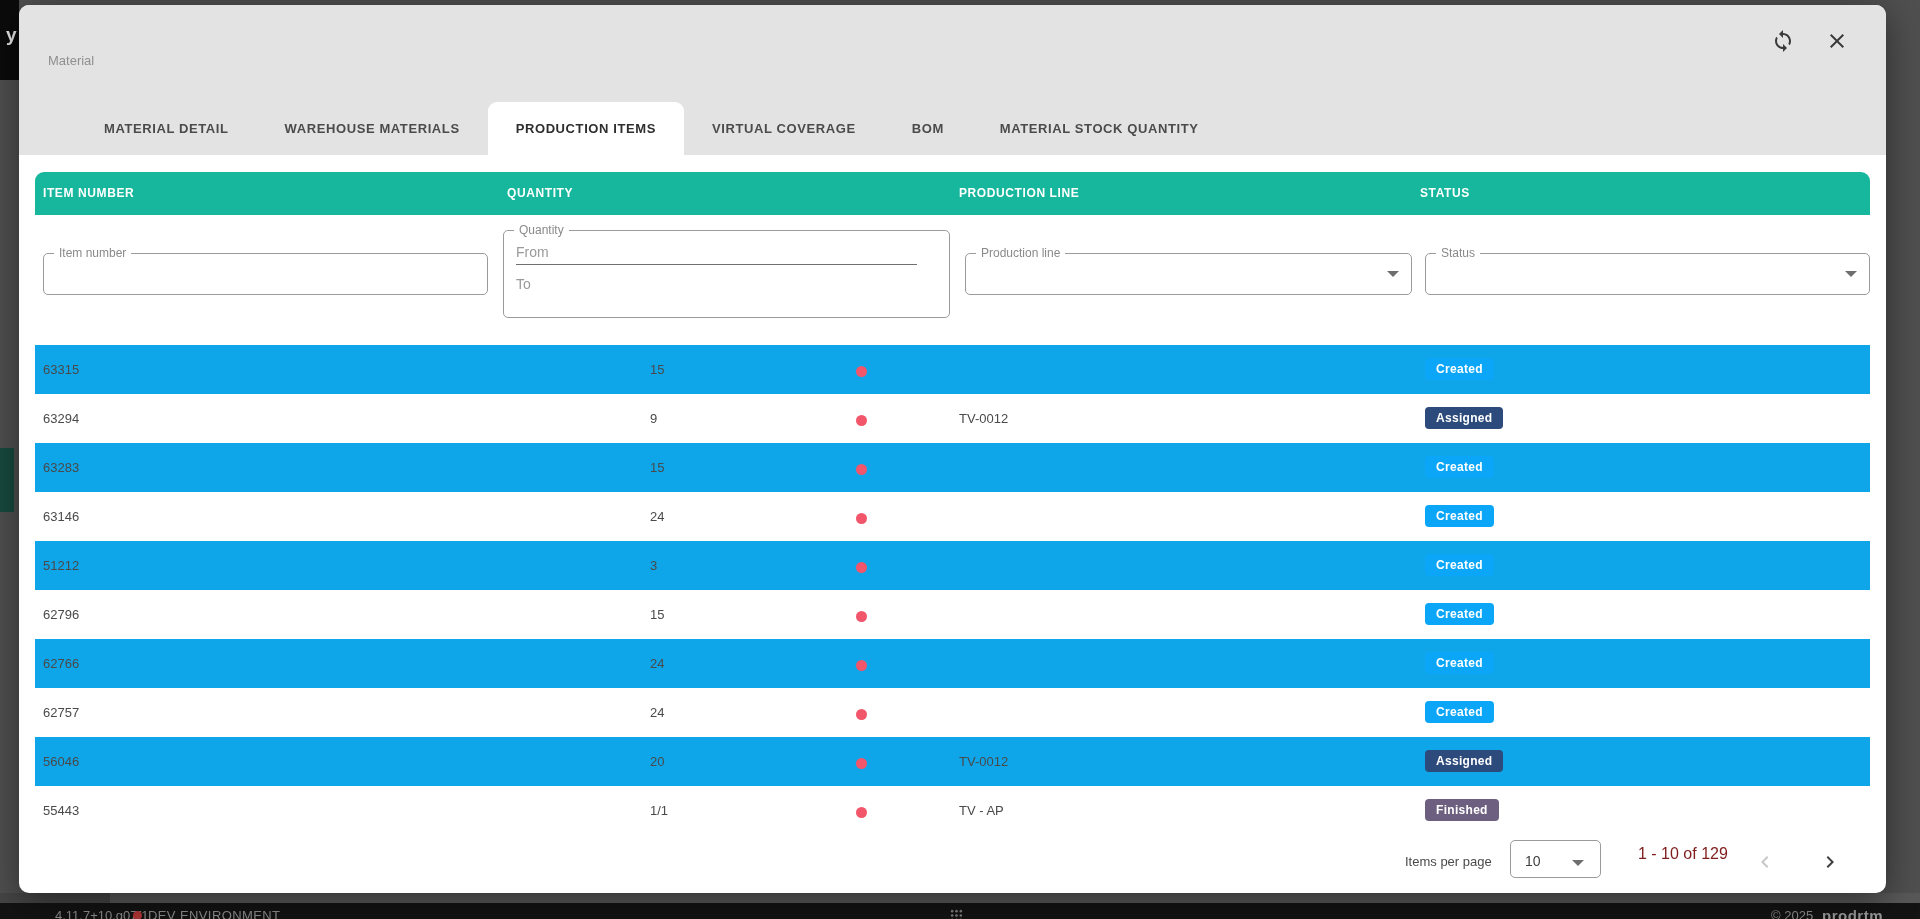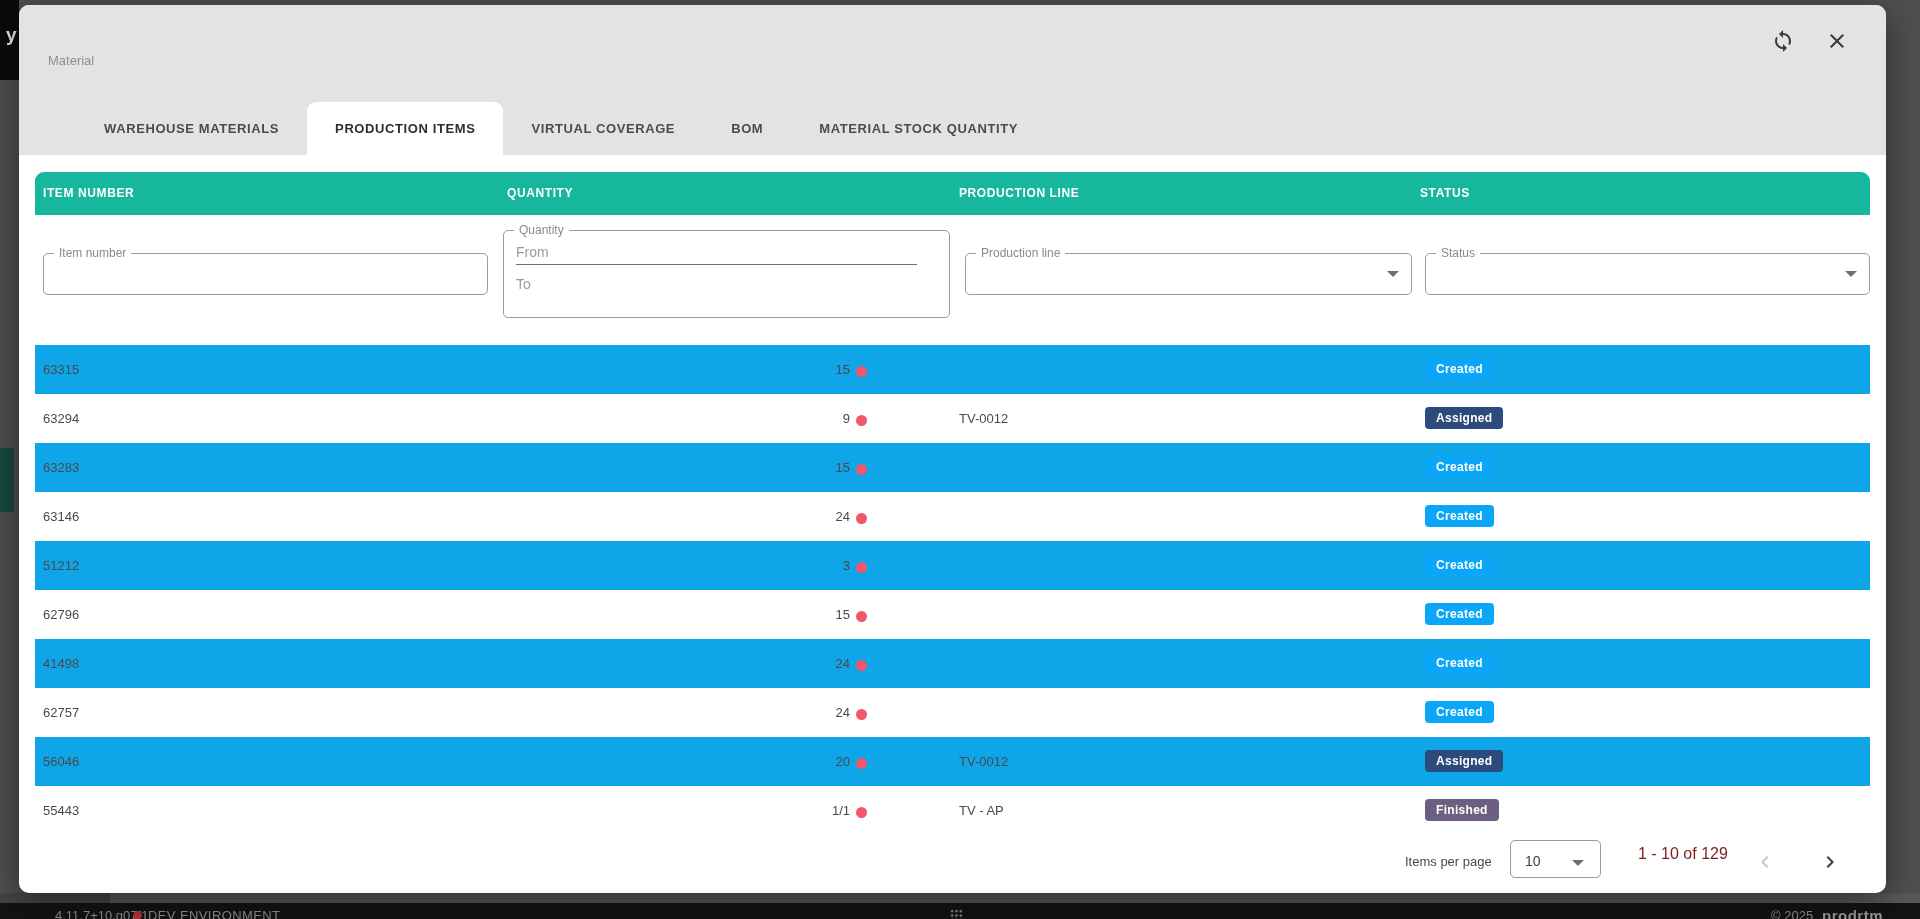--- a/index.html
+++ b/index.html
@@ -64,21 +64,21 @@
   .qty-from::placeholder,.qty-to::placeholder { color:#9a9a9a; }
   .select-caret { position:absolute; right:12px; top:17px; width:0; height:0;
                   border-left:6px solid transparent; border-right:6px solid transparent; border-top:6px solid #6e6e6e; }
 
   
   .rows { position:absolute; left:16px; top:340px; width:1835px; }
   .trow { position:relative; height:49px; cursor:pointer; }
   .trow.odd { background:#0ea5e9; }
   .cell { position:absolute; top:17px; font-size:13px; color:#4a4a4a; }
   .c-item { left:8px; }
-  .c-qty { left:615px; width:200px; text-align:right; }
+  .c-qty { left:615px; width:200px; }
   .c-dot { position:absolute; left:821px; top:21px; width:11px; height:11px; border-radius:50%; }
   .c-line { left:924px; }
   .c-badge { position:absolute; left:1390px; top:13px; font-size:12px; font-weight:bold; color:#fff;
              padding:4px 11px; border-radius:4px; letter-spacing:.3px; }
 
   
   .pag-label { position:absolute; left:1386px; top:849px; font-size:13px; color:#4a4a4a; }
   .pag-size { position:absolute; left:1491px; top:835px; width:91px; height:38px; border:1px solid #9b9b9b;
               border-radius:5px; background:#fff; cursor:pointer; }
   .pag-size .size-value { position:absolute; left:14px; top:12px; font-size:14px; color:#3f3f3f; }
@@ -135,20 +135,21 @@
     <button class="icon-btn btn-close" type="button">
       <span>
         <svg viewBox="0 0 24 24">
             <path d="M19 6.41 17.59 5 12 10.59 6.41 5 5 6.41 10.59 12 5 17.59 6.41 19 12 13.41 17.59 19 19 17.59 13.41 12z"></path>
           </svg>
       </span>
     </button>
   </div>
 
   <div class="tabbar" id="tabbar">
+      <div class="tab">MATERIAL DETAIL</div>
       <div class="tab">WAREHOUSE MATERIALS</div>
       <div class="tab active">PRODUCTION ITEMS</div>
       <div class="tab">VIRTUAL COVERAGE</div>
       <div class="tab">BOM</div>
       <div class="tab">MATERIAL STOCK QUANTITY</div>
     </div>
 
   <div class="thead">
     <span class="col col-item">ITEM NUMBER</span>
     <span class="col col-qty">QUANTITY</span>
@@ -213,21 +214,21 @@
         <span class="c-badge" style="background: rgb(11, 166, 247);">Created</span>
       </div>
       <div class="trow">
         <span class="cell c-item">62796</span>
         <span class="cell c-qty">15</span>
         <span class="c-dot" style="background: rgb(242, 86, 107);"></span>
         <span class="cell c-line"></span>
         <span class="c-badge" style="background: rgb(11, 166, 247);">Created</span>
       </div>
       <div class="trow odd">
-        <span class="cell c-item">41498</span>
+        <span class="cell c-item">62766</span>
         <span class="cell c-qty">24</span>
         <span class="c-dot" style="background: rgb(242, 86, 107);"></span>
         <span class="cell c-line"></span>
         <span class="c-badge" style="background: rgb(11, 166, 247);">Created</span>
       </div>
       <div class="trow">
         <span class="cell c-item">62757</span>
         <span class="cell c-qty">24</span>
         <span class="c-dot" style="background: rgb(242, 86, 107);"></span>
         <span class="cell c-line"></span>

